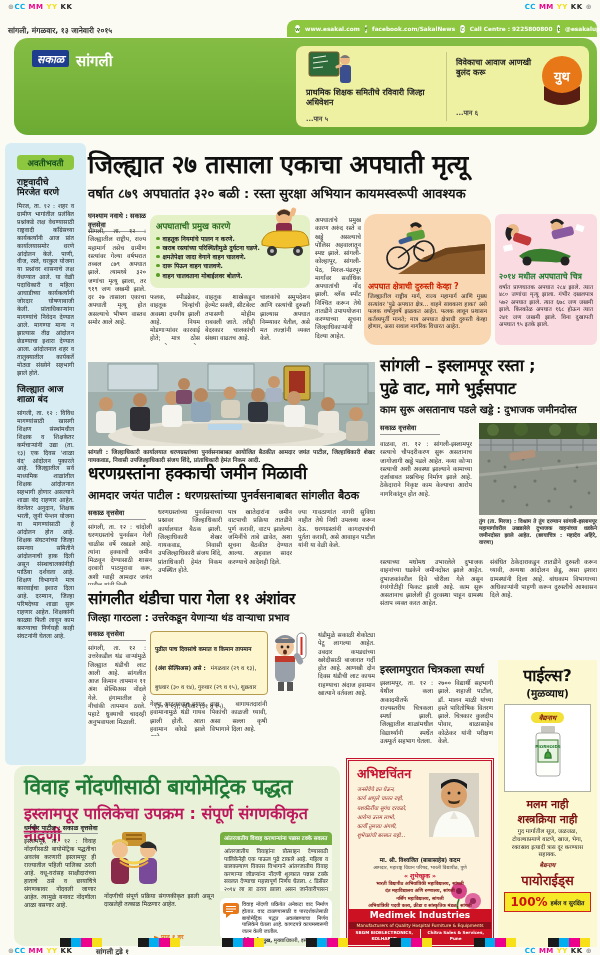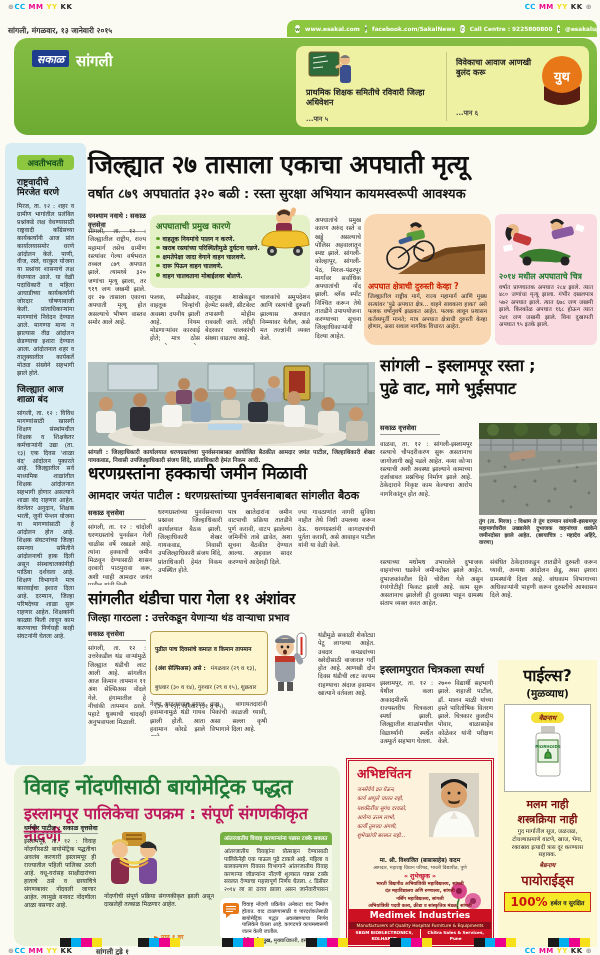--- a/index.html
+++ b/index.html
@@ -258,20 +258,21 @@
         <rect x="88" y="28" width="16" height="14" rx="3" fill="#7a4a68"></rect>
       <circle cx="186" cy="20" r="6" fill="#c8966b"></circle>
         <rect x="178" y="26" width="16" height="14" rx="3" fill="#a8b4c4"></rect>
     </g>
     <rect x="120" y="62" width="34" height="6" rx="1" fill="#b8d4e8"></rect>
   </svg>
   <div class="abs caption" style="left:88px; top:449px; width:287px; height:17px;">सांगली : जिल्हाधिकारी कार्यालयात धरणग्रस्तांच्या पुनर्वसनाबाबत आयोजित बैठकीत आमदार जयंत पाटील, जिल्हाधिकारी शेखर गायकवाड, निवासी उपजिल्हाधिकारी संजय शिंदे, प्रांताधिकारी हेमंत निकम आदी.</div>
 
   <div class="abs headline" style="left:380px; top:353px; width:218px; font-size:16.5px;">सांगली – इस्लामपूर रस्ता ;</div>
   <div class="abs headline" style="left:380px; top:376px; width:218px; font-size:16.5px;">पुढे वाट, मागे भुईसपाट</div>
+  <div class="abs subhead" style="left:380px; top:402px; width:218px; font-size:10px;">काम सुरू असतानाच पडले खड्डे : दुभाजक जमीनदोस्त</div>
   <div class="abs byline" style="left:380px; top:423px; width:60px;">सकाळ वृत्तसेवा</div>
   <svg class="abs" style="left:479px; top:423px;" width="118" height="92" viewBox="0 0 118 92">
     <rect width="118" height="92" fill="#a7aba0"></rect>
     <rect x="0" y="0" width="118" height="16" fill="#42562e"></rect>
     <circle cx="14" cy="7" r="6" fill="#557038"></circle>
       <circle cx="42" cy="6" r="7" fill="#4a6430"></circle>
       <circle cx="76" cy="7" r="6" fill="#5a7440"></circle>
       <circle cx="104" cy="6" r="7" fill="#4e6834"></circle>
     <rect x="0" y="16" width="118" height="12" fill="#9aa0a0"></rect>
     <path d="M0 22 H118 M12 16 V28 M34 16 V28 M58 16 V28 M82 16 V28 M104 16 V28" stroke="#777d7d" stroke-width="1"></path>

